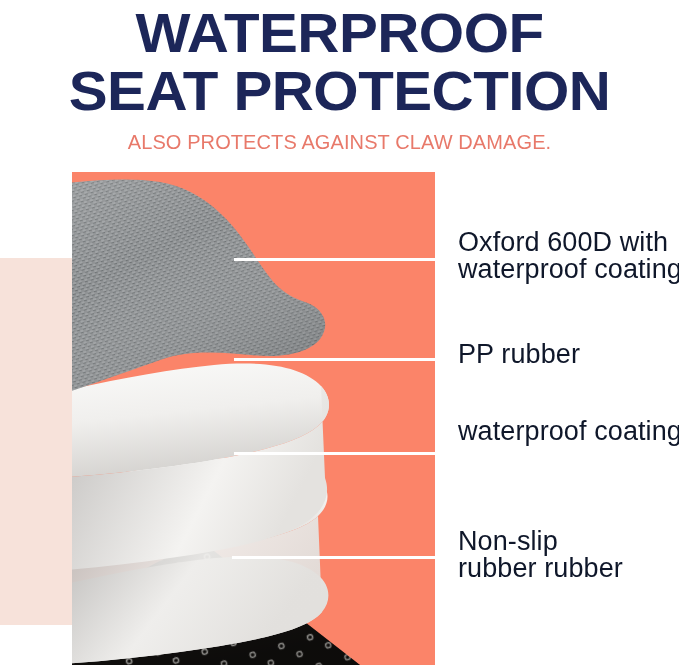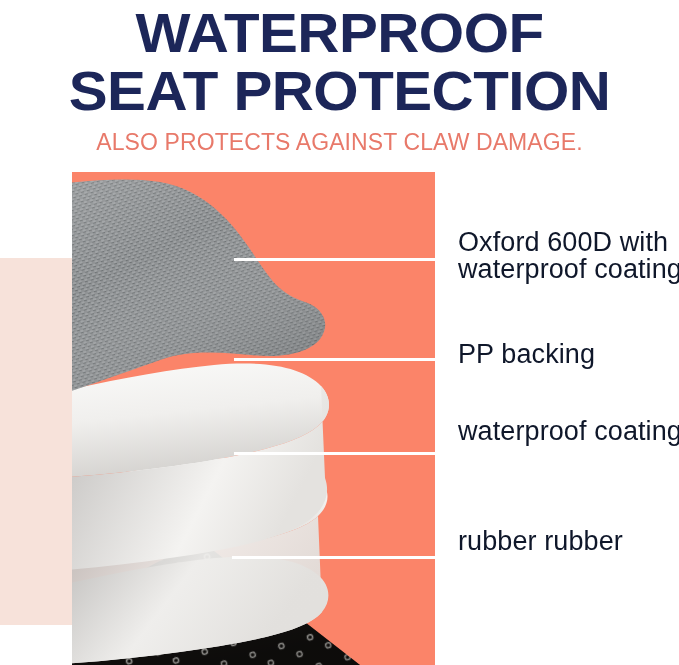--- a/index.html
+++ b/index.html
@@ -47,21 +47,21 @@
   .headline-line-2 {
     font-size: 55px;
     line-height: 58px;
     transform: scaleX(1.06);
   }
   .subheadline {
     display: block;
     color: #e8796a;
     font-family: "Liberation Sans", sans-serif;
     font-weight: normal;
-    font-size: 23px;
+    font-size: 20px;
     line-height: 28px;
     letter-spacing: 0.1px;
     margin-top: 8px;
     white-space: nowrap;
   }
 
   
   .pink-strip {
     position: absolute;
     left: 0;
@@ -265,24 +265,25 @@
   <div class="leader" style="left:234px; top:358px; width:201px;"></div>
   <div class="leader" style="left:234px; top:452px; width:201px;"></div>
   <div class="leader" style="left:232px; top:556px; width:203px;"></div>
 
   <div class="label label-0">
     <span class="lbl-line">Oxford 600D with</span>
     <span class="lbl-line">waterproof coating</span>
   </div>
 
   <div class="label label-1">
-    <span class="lbl-line">PP backing</span>
+    <span class="lbl-line">PP rubber</span>
   </div>
 
   <div class="label label-2">
     <span class="lbl-line">waterproof coating</span>
   </div>
 
   <div class="label label-3">
+    <span class="lbl-line">Non-slip</span>
     <span class="lbl-line">rubber rubber</span>
   </div>
 
 </div>
 
 </body></html>

